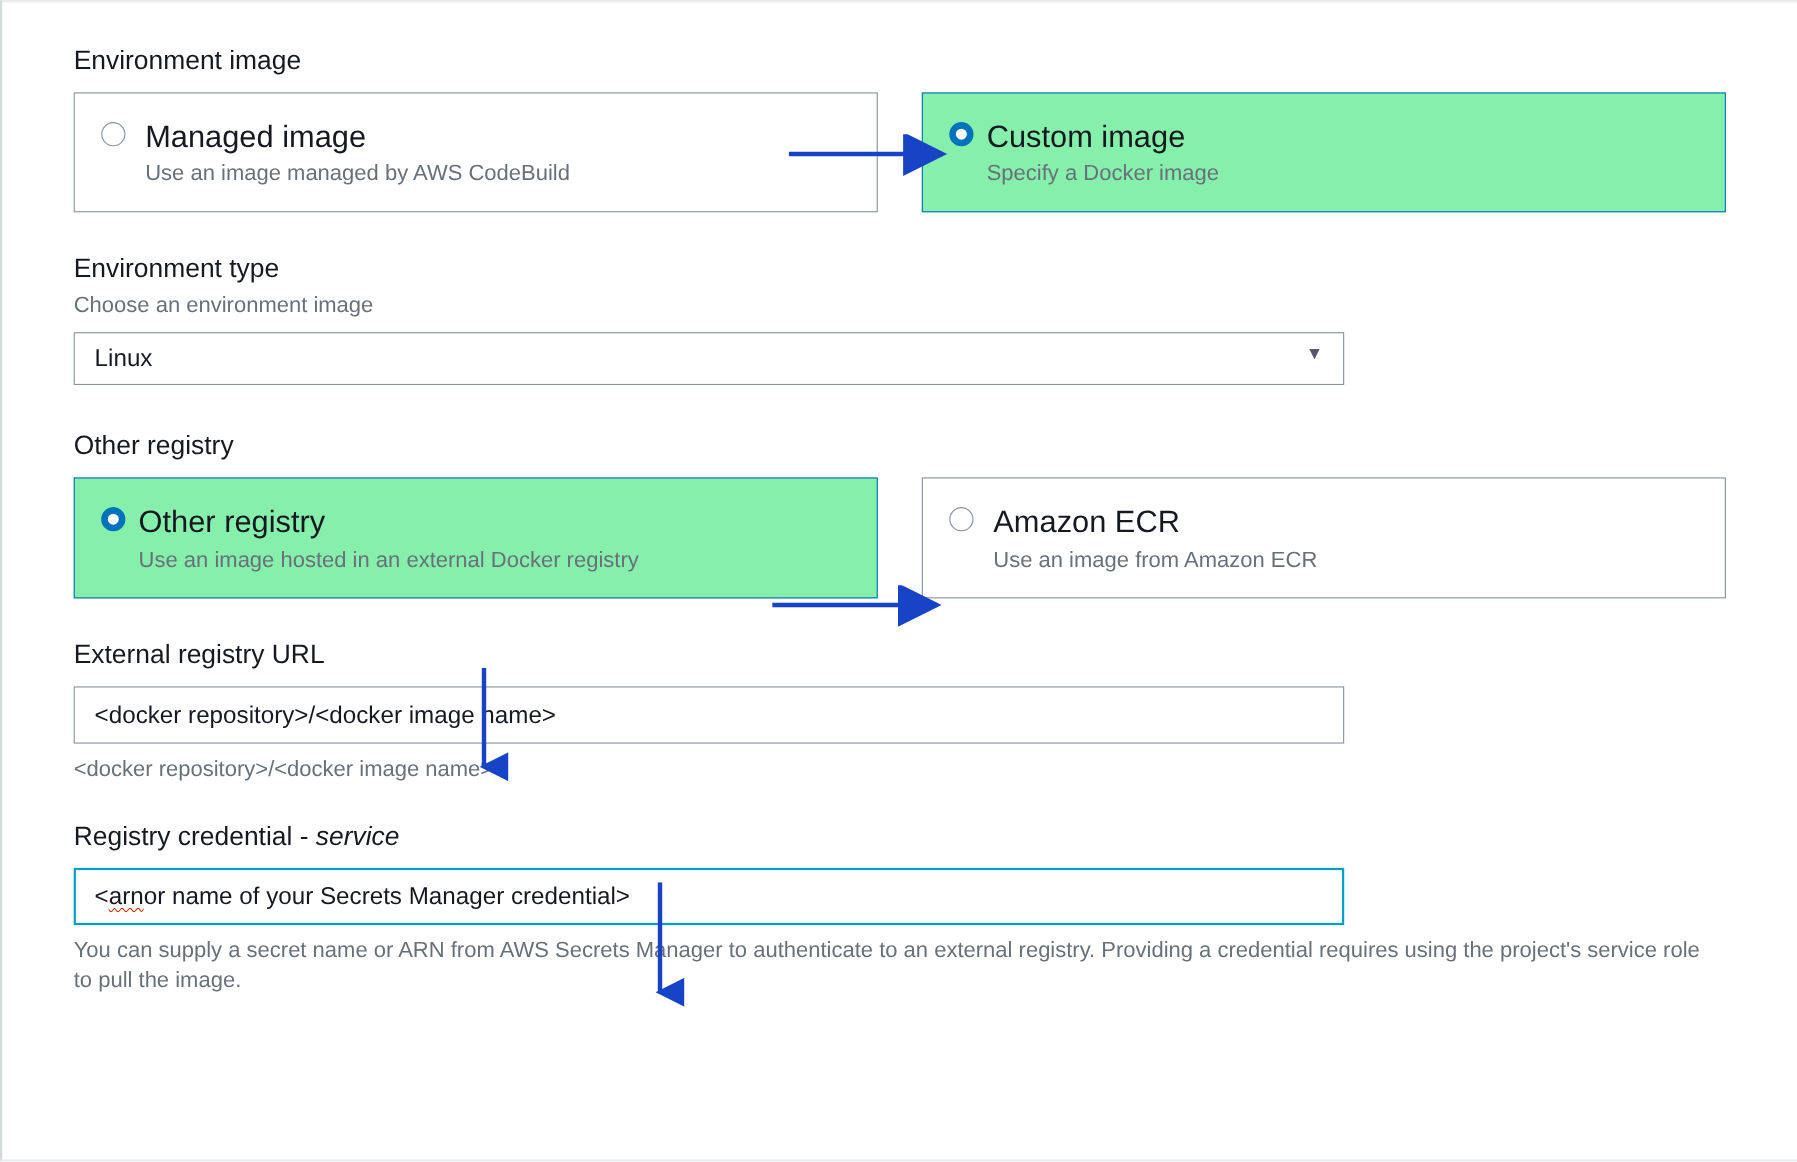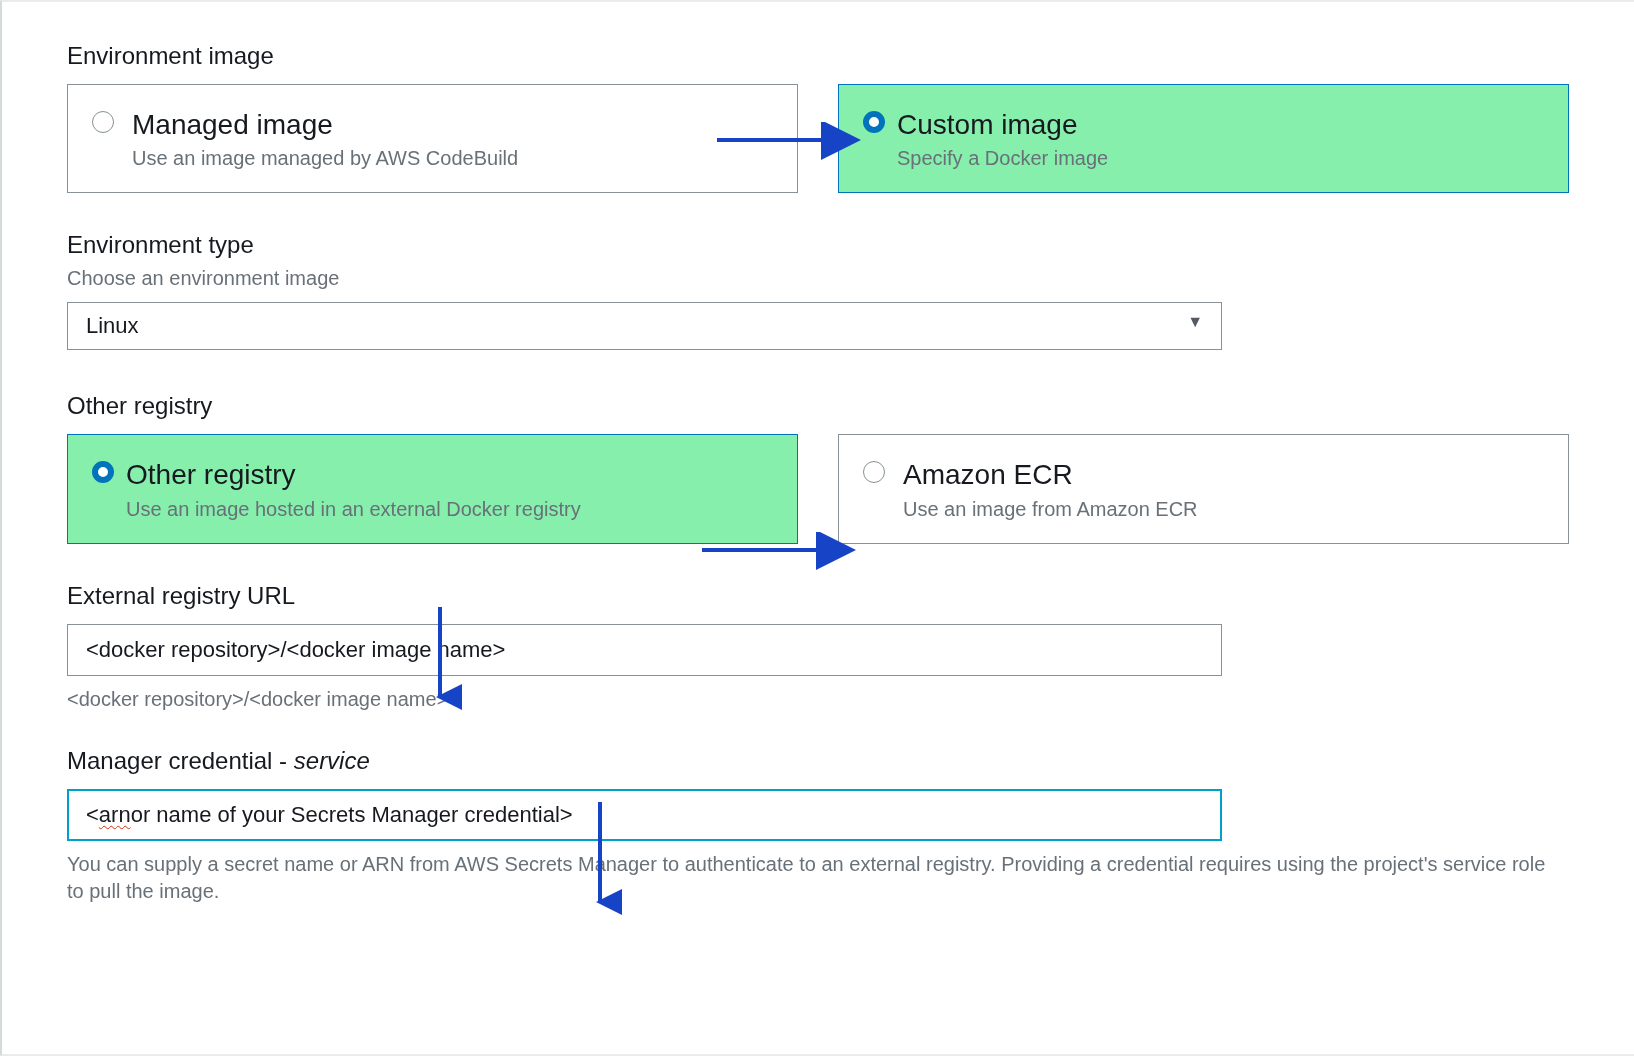--- a/index.html
+++ b/index.html
@@ -173,21 +173,21 @@
   </div>
 
   <div class="mb-group">
     <div class="section-label">External registry URL</div>
     <input class="text-input" type="text" value="&lt;docker repository&gt;/&lt;docker image name&gt;" style="">
     <div class="helper">&lt;docker repository&gt;/&lt;docker image name&gt;</div>
   </div>
 
   <div>
     <div class="section-label">
-      <span>Manager credential</span><span> - </span><span class="section-sublabel-ital">service</span>
+      <span>Registry credential</span><span> - </span><span class="section-sublabel-ital">service</span>
     </div>
     <div class="text-input focused" style="width:1155px; display:flex; align-items:center;">
       <span>&lt;</span>
         <span class="wavy">arn</span>
         <span> or name of your Secrets Manager credential&gt;</span>
     </div>
     <div class="helper">You can supply a secret name or ARN from AWS Secrets Manager to authenticate to an external registry. Providing a credential requires using the project's service role to pull the image.</div>
   </div>
 
   <svg class="arrow" style="left:715px; top:120px;" width="160" height="40">

